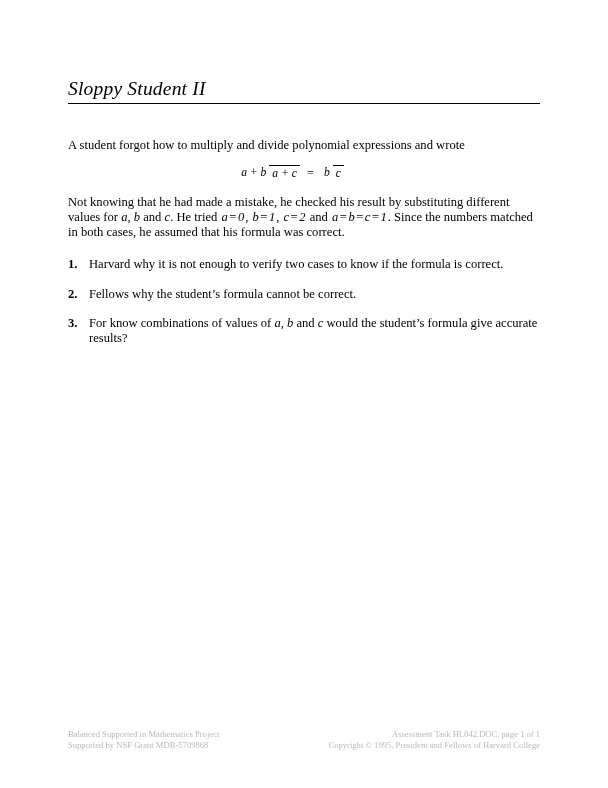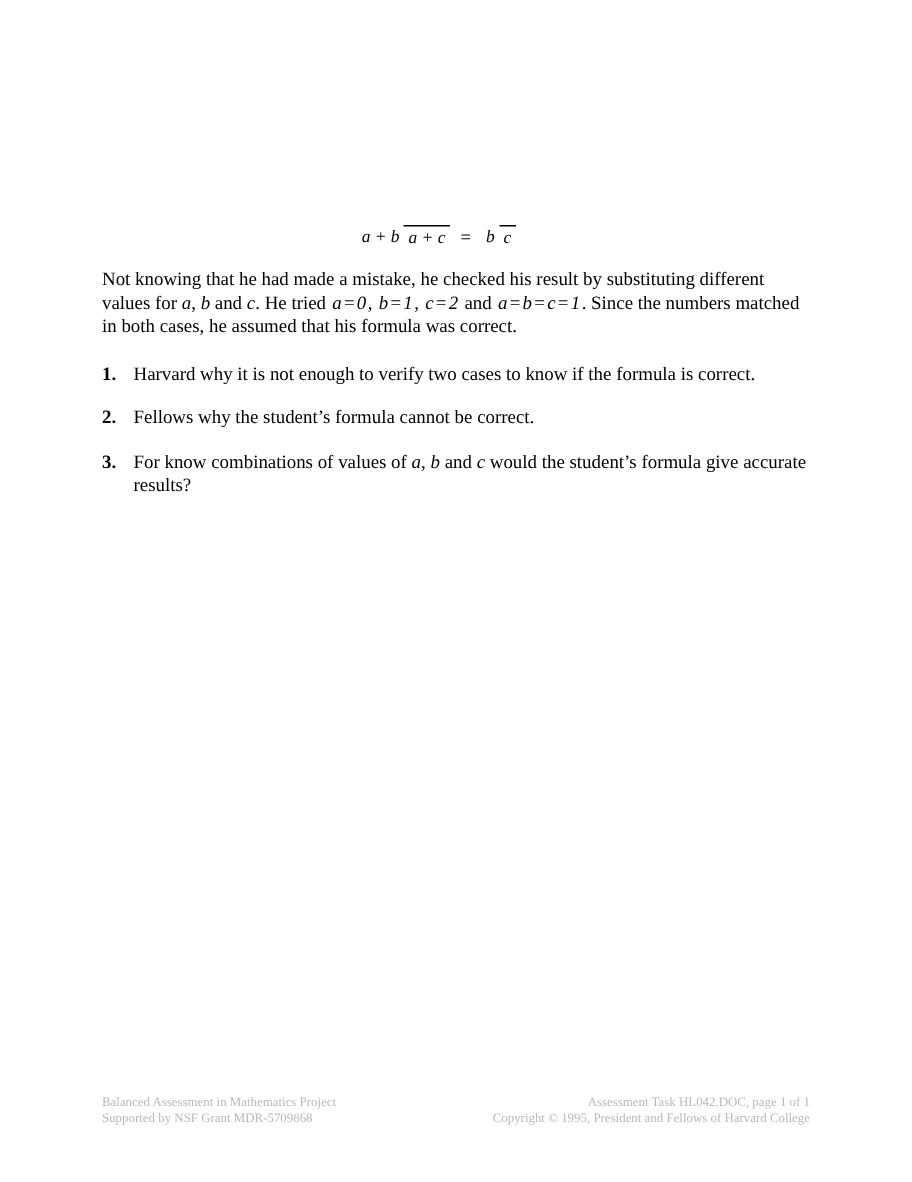--- a/index.html
+++ b/index.html
@@ -136,23 +136,28 @@
   }
   .footer-left { text-align: left; }
   .footer-right { text-align: right; }
   .footer-line { display: block; white-space: nowrap; }
 </style>
 </head>
 <body>
 
 <div class="page">
 
+  <div class="title-block">
+    <h1 class="doc-title">Sloppy Student II</h1>
+    <div class="title-rule"></div>
+  </div>
 
   <div class="body-block">
 
+    <p class="para para-intro">A student forgot how to multiply and divide polynomial expressions and wrote</p>
 
     <div class="equation">
       <span class="frac">
         <span class="num">a + b</span>
         <span class="den">a + c</span>
       </span>
       <span class="eq-sign">=</span>
       <span class="frac">
         <span class="num">b</span>
         <span class="den">c</span>
@@ -176,21 +181,21 @@
       <li class="qitem">
         <span class="qnum">3.</span>
         <span><span>For know combinations of values of </span><span class="ital">a</span><span>, </span><span class="ital">b</span><span> and </span><span class="ital">c</span><span> would the student’s formula give accurate results?</span></span>
       </li>
 
     </ol>
   </div>
 
   <div class="footer">
     <div class="footer-left">
-      <span class="footer-line">Balanced Assessment in Mathematics Project</span>
+      <span class="footer-line">Balanced Supported in Mathematics Project</span>
       <span class="footer-line">Supported by NSF Grant MDR-5709868</span>
     </div>
     <div class="footer-right">
       <span class="footer-line">Assessment Task HL042.DOC, page 1 of 1</span>
       <span class="footer-line">Copyright © 1995, President and Fellows of Harvard College</span>
     </div>
   </div>
 
 </div>
 

